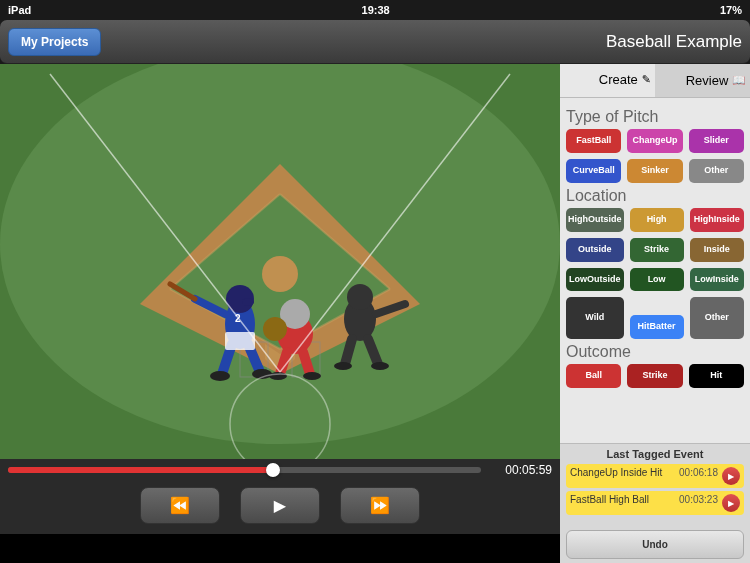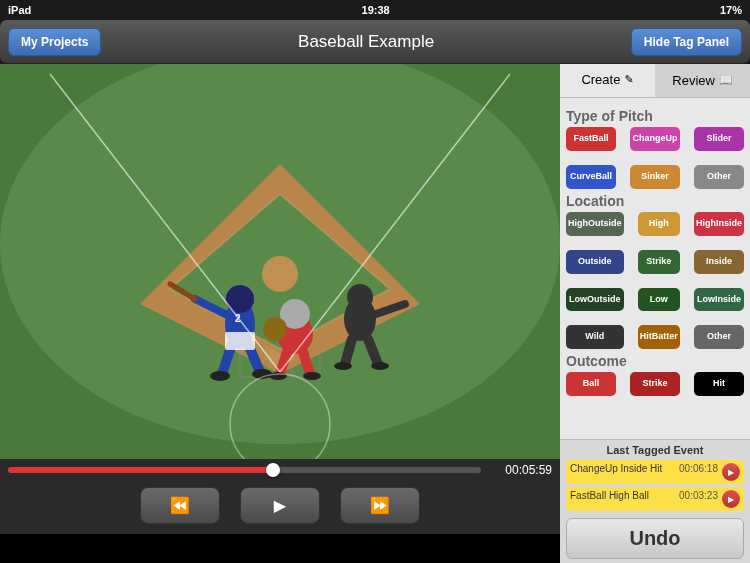--- a/index.html
+++ b/index.html
@@ -165,55 +165,55 @@
     }
 
     #tag-panel-tabs {
       display: flex;
       background: #d0d0d0;
       border-bottom: 1px solid #bbb;
     }
 
     .tab-btn {
       flex: 1;
-      padding: 8px 11px;
+      padding: 8px 4px;
       font-size: 13px;
       font-weight: 500;
       text-align: center;
       cursor: pointer;
       border: none;
       background: transparent;
       display: flex;
       align-items: center;
-      justify-content: center;
+      justify-content: flex-end;
       gap: 4px;
     }
 
     .tab-btn.active {
       background: #e8e8e8;
       border-bottom: 2px solid #e8e8e8;
     }
 
     #tag-content {
       flex: 1;
       overflow-y: auto;
       padding: 6px;
     }
 
     .section-label {
-      font-size: 14px;
+      font-size: 16px;
       color: #666;
       margin: 4px 0 3px 0;
-      font-weight: 700;
+      font-weight: 400;
     }
 
     .tag-grid {
       display: grid;
       grid-template-columns: 1fr 1fr 1fr;
-      gap: 14px;
+      gap: 6px;
       margin-bottom: 4px;
     }
 
     .tag-btn {
       border: none;
       border-radius: 5px;
       color: white;
       font-size: 9px;
       font-weight: 700;
       padding: 7px 2px;
@@ -269,43 +269,42 @@
       justify-content: center;
       cursor: pointer;
       color: white;
       font-size: 8px;
     }
 
     #undo-btn {
       background: linear-gradient(to bottom, #e8e8e8, #c8c8c8);
       border: 1px solid #aaa;
       border-radius: 6px;
-      font-size: 20px;
+      font-size: 10px;
       font-weight: 600;
       color: #333;
       padding: 8px;
       width: 100%;
       cursor: pointer;
       text-align: center;
-      margin-top: 4px;
+      margin-top: 12px;
     }
   </style>
 </head>
 <body>
 
 <div id="status-bar">
   <span>iPad</span>
   <span>19:38</span>
   <span>17%</span>
 </div>
 
 <div id="top-bar">
   <button class="top-btn">My Projects</button>
   <span id="title">Baseball Example</span>
-  <button class="top-btn">Hide Tag Panel</button>
 </div>
 
 <div id="main">
 
   <div id="video-area">
     <div id="video-container">
       
       <svg viewBox="0 0 560 395" xmlns="http://www.w3.org/2000/svg">
 
         <rect width="560" height="395" fill="#4a7a3a"></rect>
@@ -426,21 +425,21 @@
         <button class="tag-btn" style="background:#556655;">HighOutside</button>
         <button class="tag-btn" style="background:#cc9933;">High</button>
         <button class="tag-btn" style="background:#cc3344;">HighInside</button>
         <button class="tag-btn" style="background:#334488;">Outside</button>
         <button class="tag-btn" style="background:#336633;">Strike</button>
         <button class="tag-btn" style="background:#886633;">Inside</button>
         <button class="tag-btn" style="background:#224422;">LowOutside</button>
         <button class="tag-btn" style="background:#225522;">Low</button>
         <button class="tag-btn" style="background:#336644;">LowInside</button>
         <button class="tag-btn" style="background:#333333;">Wild</button>
-        <button class="tag-btn" style="background:#a16207;">HitBatter</button>
+        <button class="tag-btn" style="background:#3b82f6;margin-top:18px;">HitBatter</button>
         <button class="tag-btn" style="background:#666666;">Other</button>
       </div>
 
       <div class="section-label">Outcome</div>
       <div class="tag-grid">
         <button class="tag-btn" style="background:#cc3333;">Ball</button>
         <button class="tag-btn" style="background:#aa2222;">Strike</button>
         <button class="tag-btn" style="background:#000000;">Hit</button>
       </div>
 

